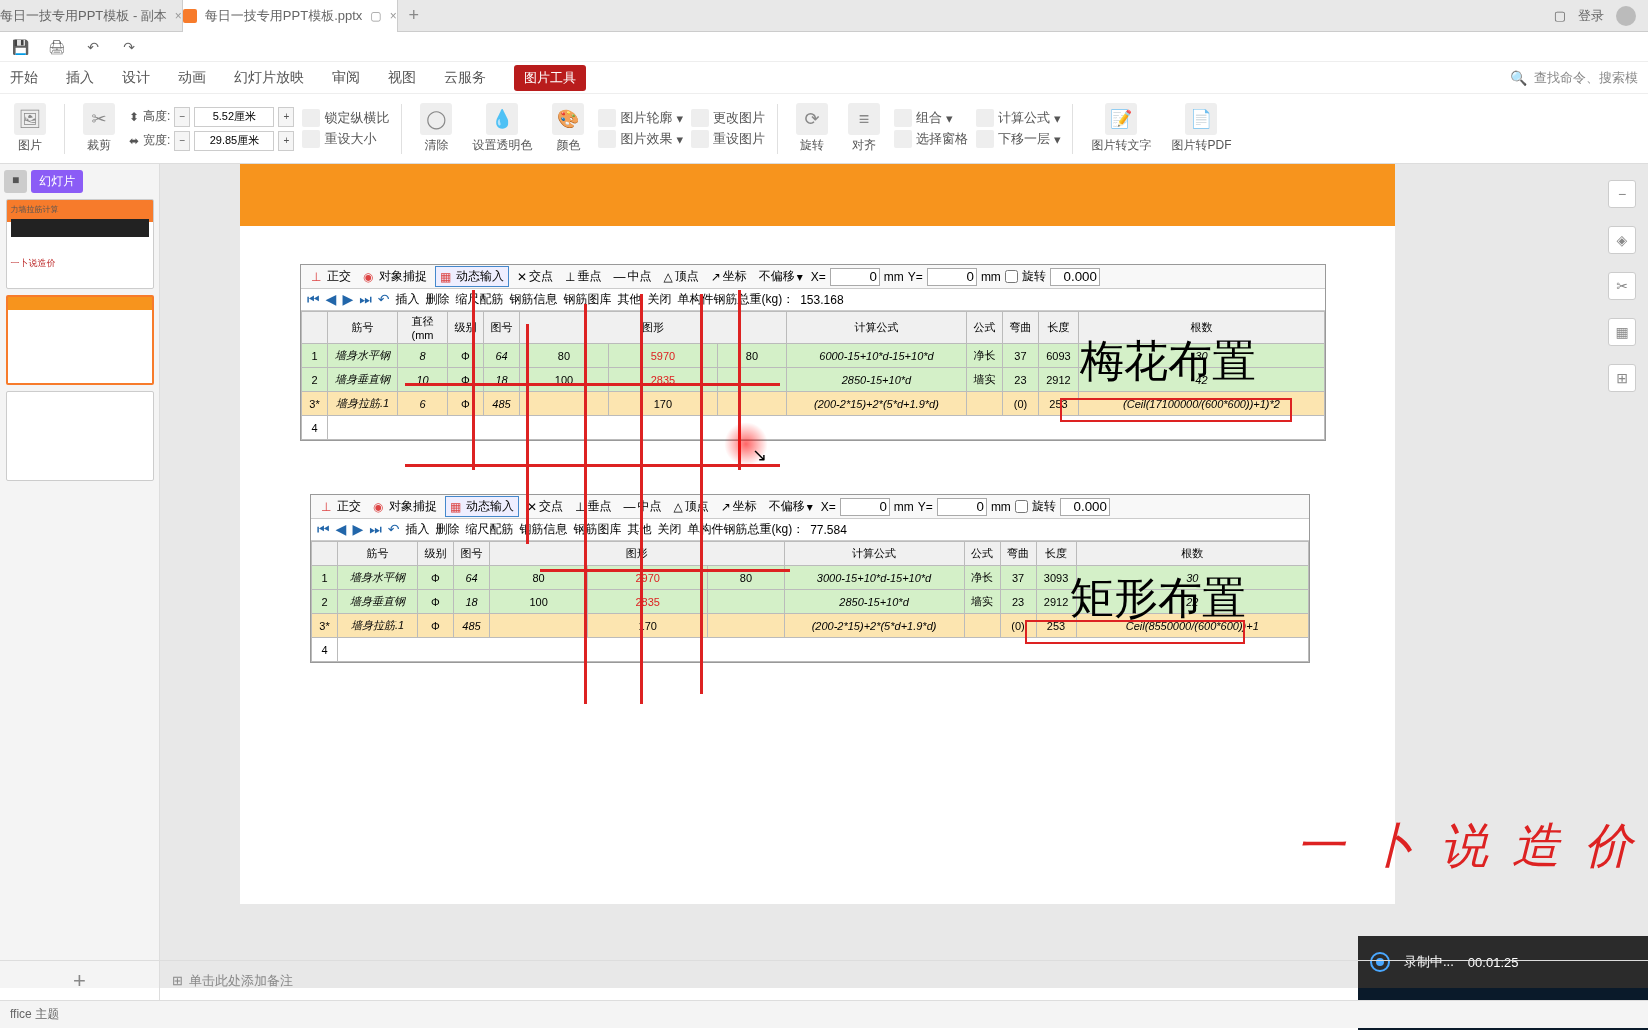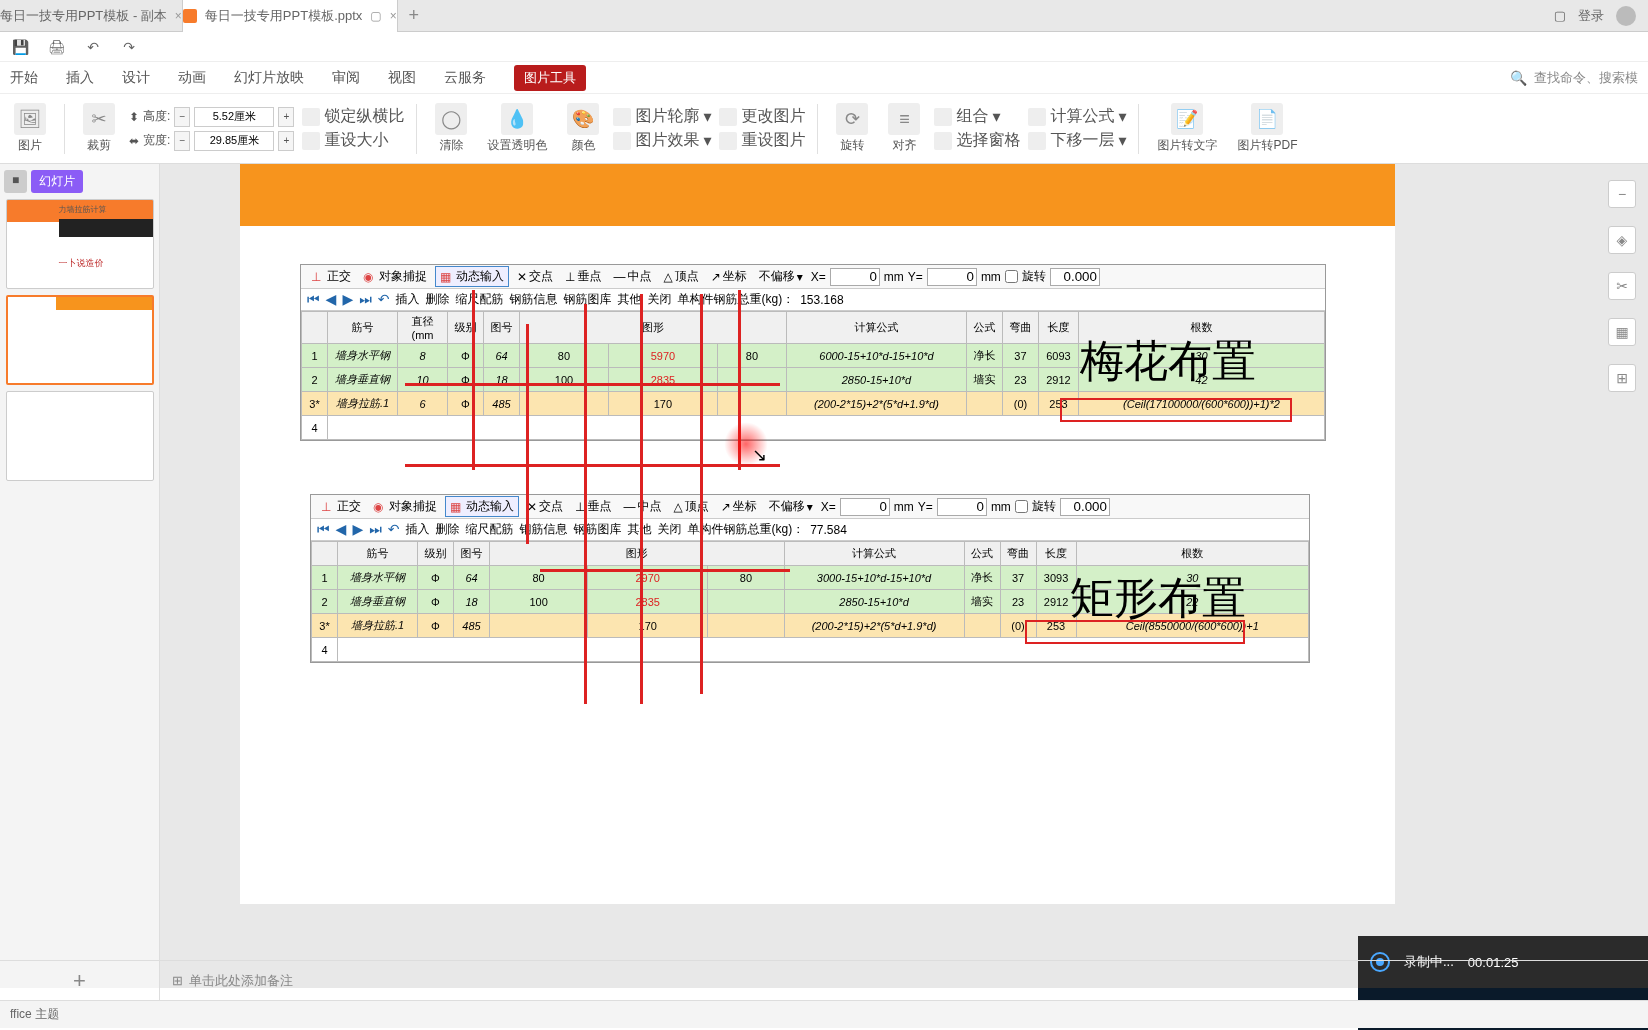--- a/index.html
+++ b/index.html
@@ -27,33 +27,33 @@
 
 
 .ribbon { height: 70px; background: #fff; display: flex; align-items: center; padding: 0 8px; border-bottom: 1px solid #ddd; gap: 8px; font-size: 12px; color: #555; }
 .ribbon-group { display: flex; flex-direction: column; align-items: center; padding: 0 6px; gap: 2px; }
 .ribbon-icon-big { width: 32px; height: 32px; background: #eee; border-radius: 3px; display: flex; align-items: center; justify-content: center; font-size: 18px; color: #888; }
 .ribbon-sep { width: 1px; height: 50px; background: #e0e0e0; margin: 0 4px; }
 .dim-inputs { display: flex; flex-direction: column; gap: 4px; font-size: 12px; }
 .dim-row { display: flex; align-items: center; gap: 4px; }
 .dim-row input { width: 80px; height: 20px; border: 1px solid #ccc; text-align: center; font-size: 11px; }
 .dim-spin { width: 16px; height: 20px; border: 1px solid #ccc; display: flex; align-items: center; justify-content: center; font-size: 10px; background: #f5f5f5; }
-.ribbon-stack { display: flex; flex-direction: column; gap: 3px; font-size: 16px; }
+.ribbon-stack { display: flex; flex-direction: column; gap: 3px; font-size: 13px; }
 .ribbon-item { display: flex; align-items: center; gap: 4px; }
 .ribbon-item .ico { width: 18px; height: 18px; background: #eee; border-radius: 2px; display: inline-block; }
 
 
 .main { display: flex; height: 824px; }
 .sidebar { width: 160px; background: #f4f4f4; border-right: 1px solid #ddd; padding: 6px 4px; overflow: hidden; }
 .view-toggle { display: flex; gap: 4px; margin-bottom: 6px; }
 .view-btn { background: #8b5cf6; color: #fff; font-size: 12px; padding: 3px 8px; border-radius: 3px; }
 .view-btn.inactive { background: #ccc; color: #555; }
 .thumb { width: 148px; background: #fff; border: 1px solid #ccc; margin: 6px auto; border-radius: 2px; overflow: hidden; }
 .thumb.active { border: 2px solid #f77b2b; }
-.thumb-content { width: 100%; height: 100%; font-size: 8px; padding: 4px; color: #555; margin-left: 48px; }
+.thumb-content { width: 100%; height: 100%; font-size: 8px; padding: 4px; color: #555; }
 .thumb1 { height: 90px; background: linear-gradient(#f77b2b 0%, #f77b2b 25%, #fff 25%); }
 .thumb1 .dark { background: #222; color: #fff; height: 18px; margin-top: 4px; font-size: 6px; padding: 2px; }
 .thumb1 .logo-small { color: #b22; font-size: 9px; margin-top: 20px; }
 .thumb2 { height: 90px; }
 .thumb3 { height: 90px; }
 .thumb4 { height: 90px; position: relative; }
 .thumb4 .thanks { position: absolute; top: 30px; left: 18px; color: #fff; font-size: 20px; letter-spacing: 8px; text-shadow: 0 0 2px #000; }
 
 .canvas { flex: 1; background: #e8e8e8; position: relative; overflow: hidden; }
 .slide { position: absolute; left: 80px; top: 0; width: 1155px; height: 740px; background: #fff; }
@@ -553,20 +553,21 @@
     </div>
 
     <div class="right-tools">
       <div class="right-tool">−</div>
       <div class="right-tool">◈</div>
       <div class="right-tool">✂</div>
       <div class="right-tool">▦</div>
       <div class="right-tool">⊞</div>
     </div>
 
+    <div class="watermark">一 卜 说 造 价</div>
   </div>
 </div>
 
 <div class="record-bar" style="width:290px;">
   <div class="rec-icon">
       <div class="rec-inner"></div>
     </div>
   <span>录制中...</span>
   <span>00:01:25</span>
 </div>

